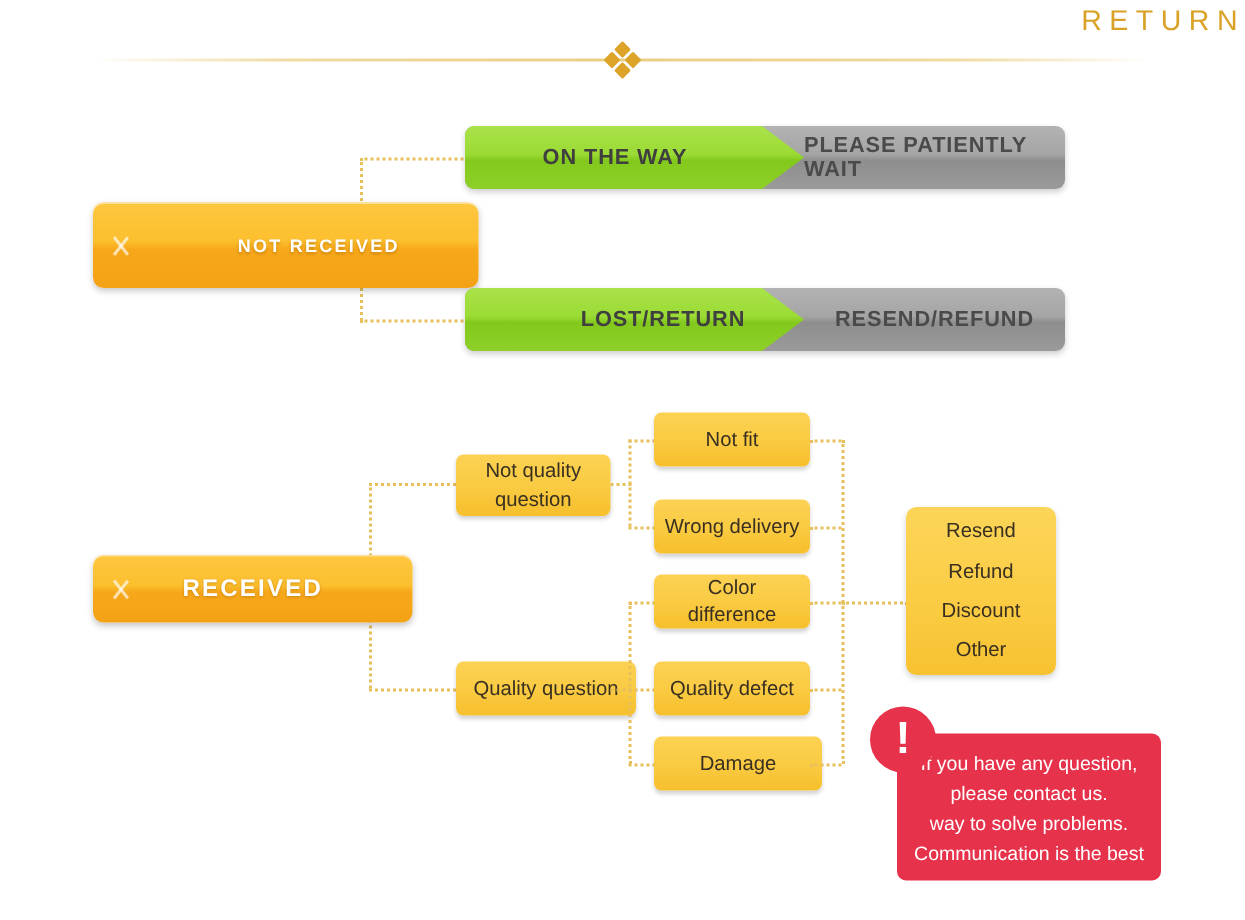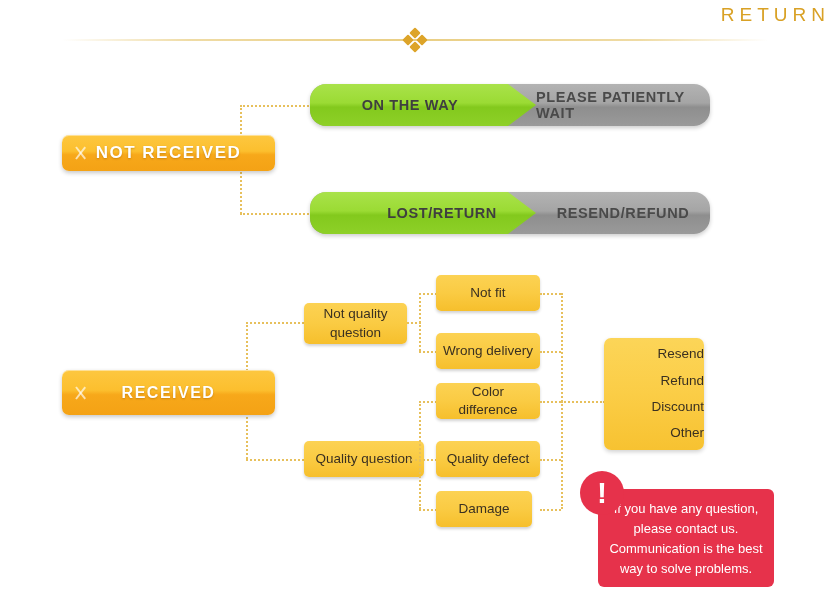--- a/index.html
+++ b/index.html
@@ -113,21 +113,21 @@
   .cat-btn .chev::after {
     bottom: 6px;
     transform: rotate(-52deg);
     transform-origin: left center;
   }
 
   
   .status-bar {
     position: absolute;
     height: 42px;
-    border-radius: 16px;
+    border-radius: 6px;
     overflow: hidden;
     box-shadow: 0 2px 4px rgba(0,0,0,0.2);
     background: linear-gradient(to bottom, #b3b3b3 0%, #a5a5a5 45%, #8e8e8e 55%, #9a9a9a 100%);
   }
   .status-bar .seg-green {
     position: absolute;
     left: 0;
     top: 0;
     height: 100%;
     background: linear-gradient(to bottom, #a9e24a 0%, #9bdb34 45%, #83c91d 55%, #8ed028 100%);
@@ -218,21 +218,21 @@
   <span class="orn-d orn-top"></span>
   <span class="orn-d orn-left"></span>
   <span class="orn-d orn-right"></span>
   <span class="orn-d orn-bot"></span>
 </div>
 
 <div class="dot-v" style="left:240px; top:105px; height:109px;"></div>
 <div class="dot-h" style="left:240px; top:105px; width:72px;"></div>
 <div class="dot-h" style="left:240px; top:213px; width:72px;"></div>
 
-<div class="cat-btn" style="left:62px; top:135px; width:213px; height:36px; font-size:17px;">
+<div class="cat-btn" style="left:62px; top:135px; width:213px; height:57px; font-size:12px;padding-left:44px;">
   <span class="chev"></span>
   <span>NOT RECEIVED</span>
 </div>
 
 <div class="status-bar" style="left:310px; top:84px; width:400px;">
   <div class="seg-green" style="width:226px;"></div>
   <div class="seg-green-label" style="left:0; width:200px;">ON THE WAY</div>
   <div class="seg-gray-label" style="left:226px; width:174px;">PLEASE PATIENTLY WAIT</div>
 </div>
 
@@ -274,42 +274,42 @@
 </div>
 <div class="ybox" style="left:436px; top:333px; width:104px; height:36px;">
   <span>Wrong delivery</span>
 </div>
 <div class="ybox" style="left:436px; top:383px; width:104px; height:36px;">
   <span>Color difference</span>
 </div>
 <div class="ybox" style="left:436px; top:441px; width:104px; height:36px;">
   <span>Quality defect</span>
 </div>
-<div class="ybox" style="left:436px; top:491px; width:96px; height:36px;justify-content:center;">
+<div class="ybox" style="left:436px; top:491px; width:112px; height:36px;justify-content:center;">
   <span>Damage</span>
 </div>
 
 <div class="dot-v" style="left:561px; top:293px; height:216px;"></div>
 <div class="dot-h" style="left:540px; top:293px; width:21px;"></div>
 <div class="dot-h" style="left:540px; top:351px; width:21px;"></div>
 <div class="dot-h" style="left:540px; top:401px; width:21px;"></div>
 <div class="dot-h" style="left:540px; top:459px; width:21px;"></div>
 <div class="dot-h" style="left:540px; top:509px; width:21px;"></div>
 <div class="dot-h" style="left:561px; top:401px; width:44px;"></div>
 
-<div id="resolution-box" style="left:604px; top:338px; width:100px; height:112px;align-items:flex-end;">
+<div id="resolution-box" style="left:604px; top:338px; width:100px; height:112px;">
   <span>Resend</span>
   <span>Refund</span>
   <span>Discount</span>
   <span>Other</span>
 </div>
 
 <div id="note-box" style="left:598px; top:489px; width:176px; height:98px;">
   <div>
     <div>If you have any question,</div>
     <div>please contact us.</div>
+    <div>way to solve problems.</div>
     <div>Communication is the best</div>
-    <div>way to solve problems.</div>
   </div>
 </div>
 <div id="note-badge" style="left:580px; top:471px;">
   <span>!</span>
 </div>
 
 </body></html>

